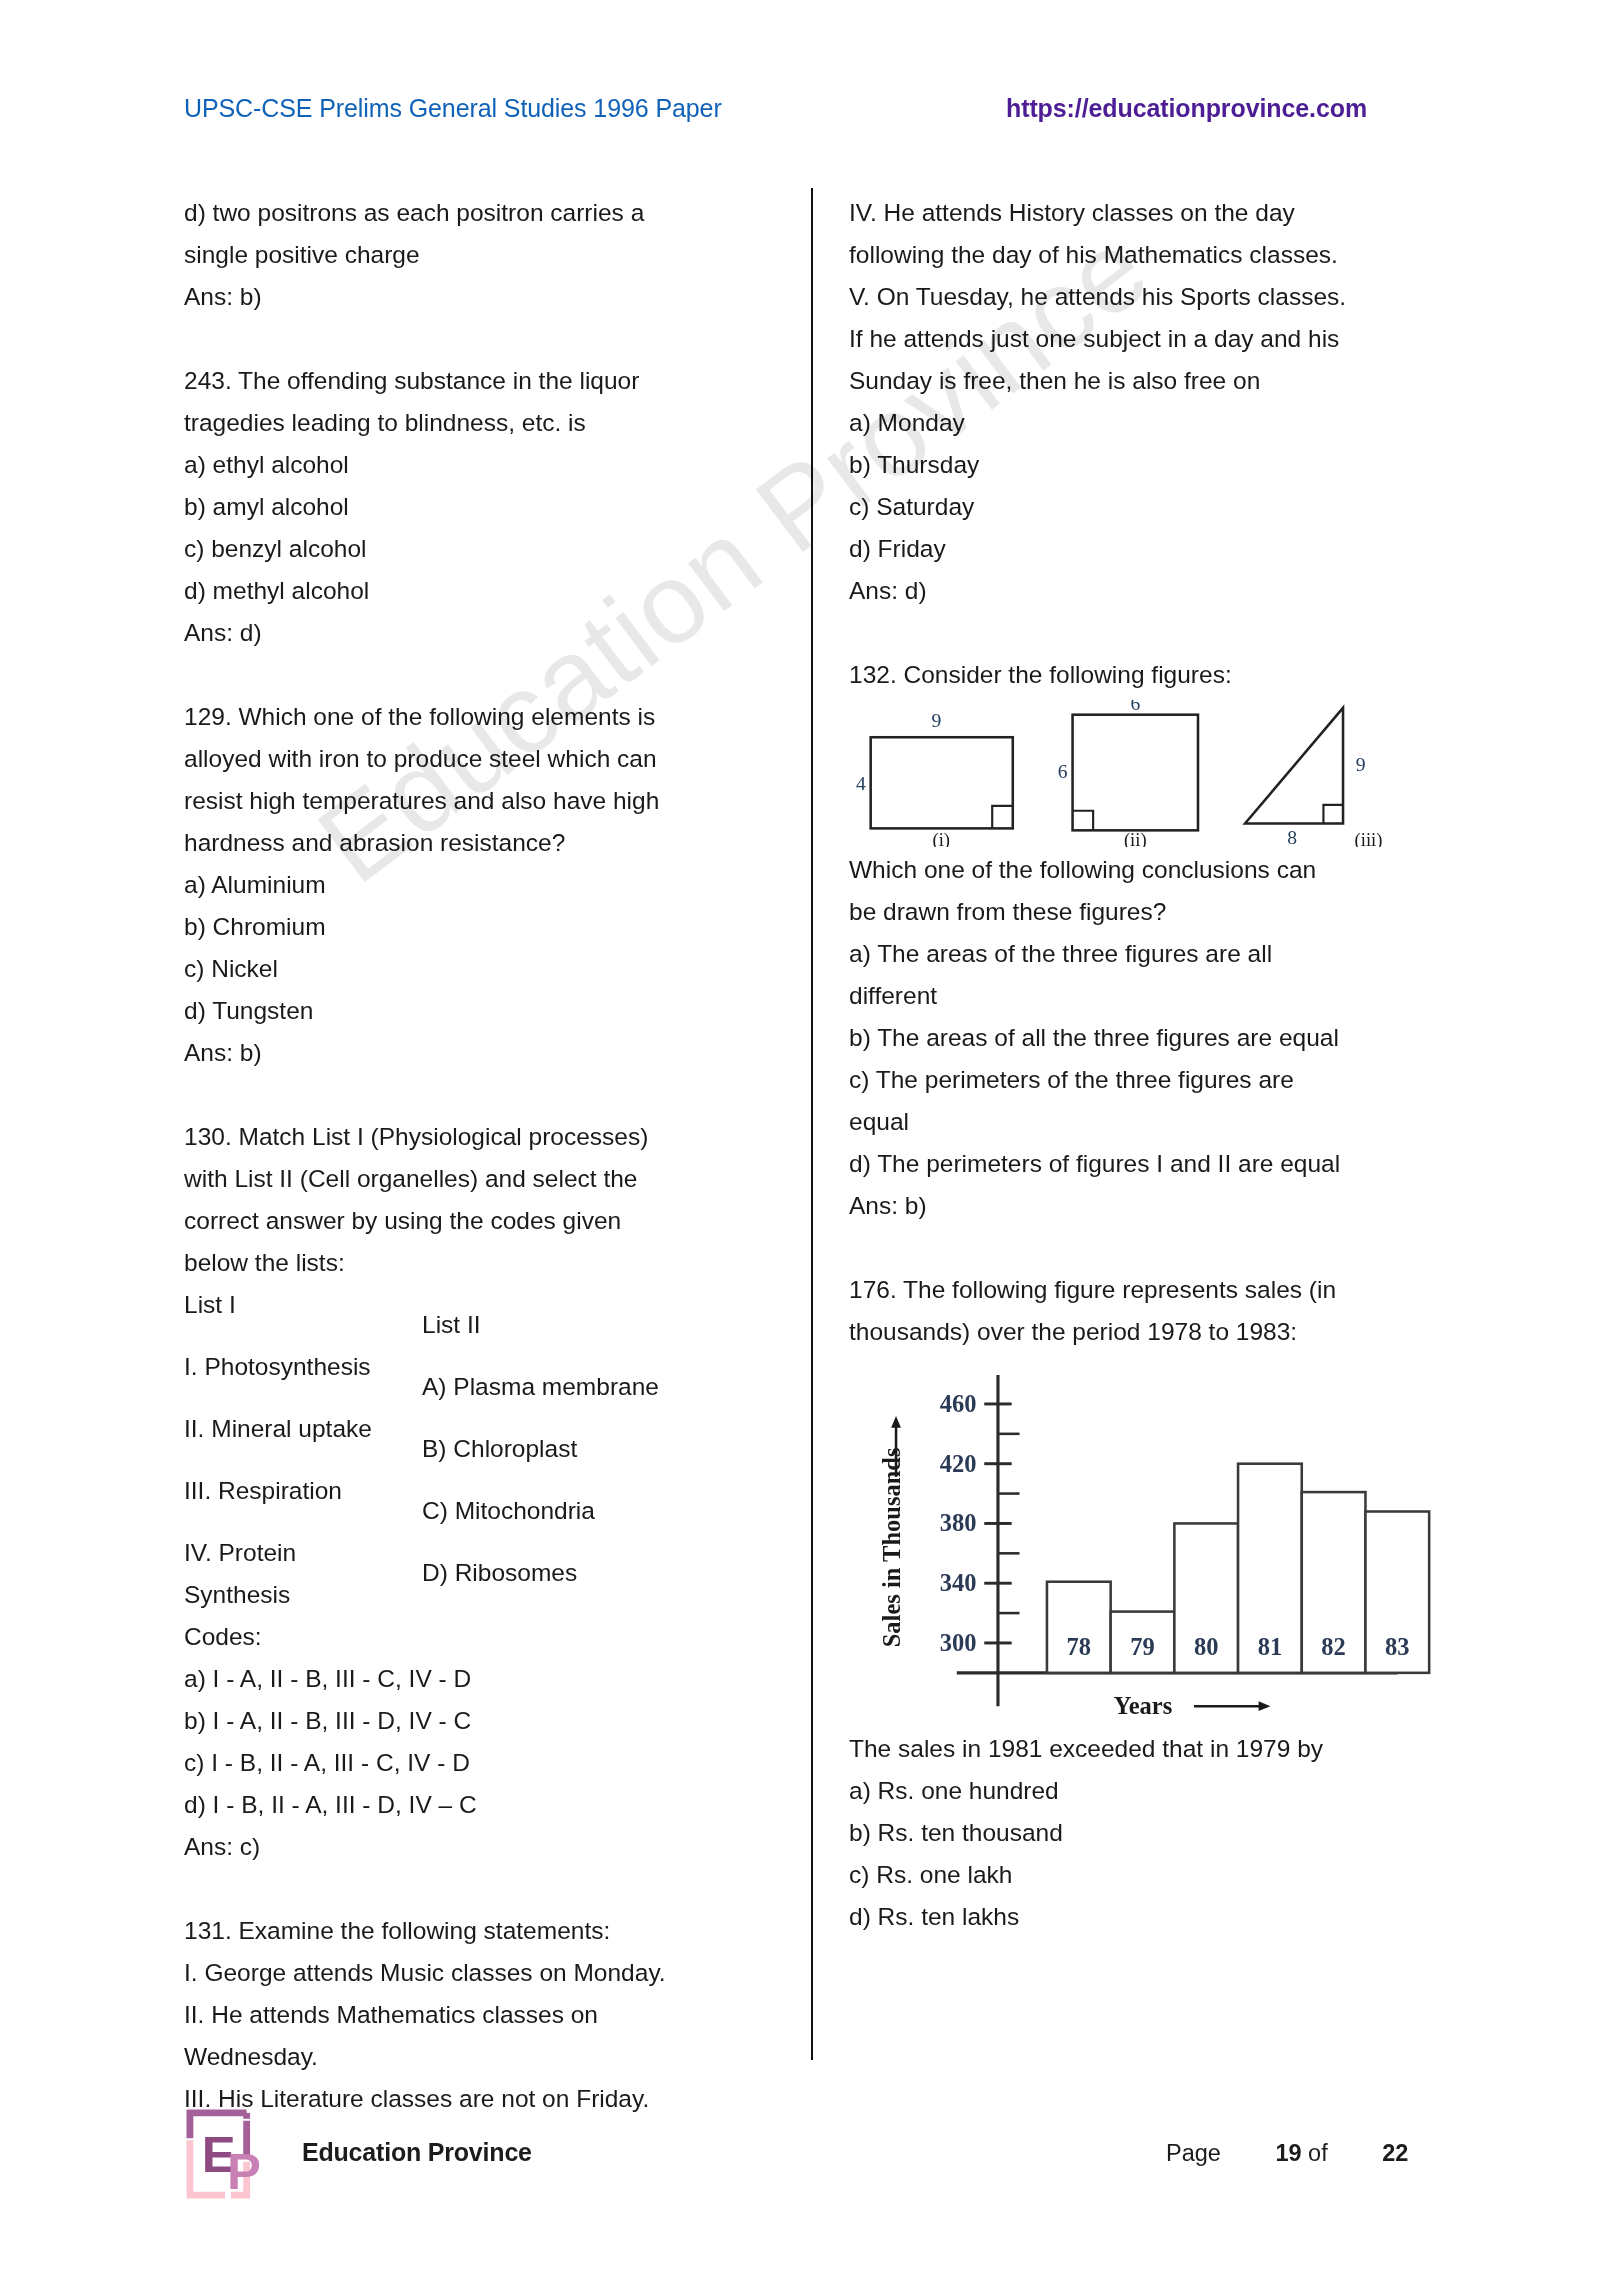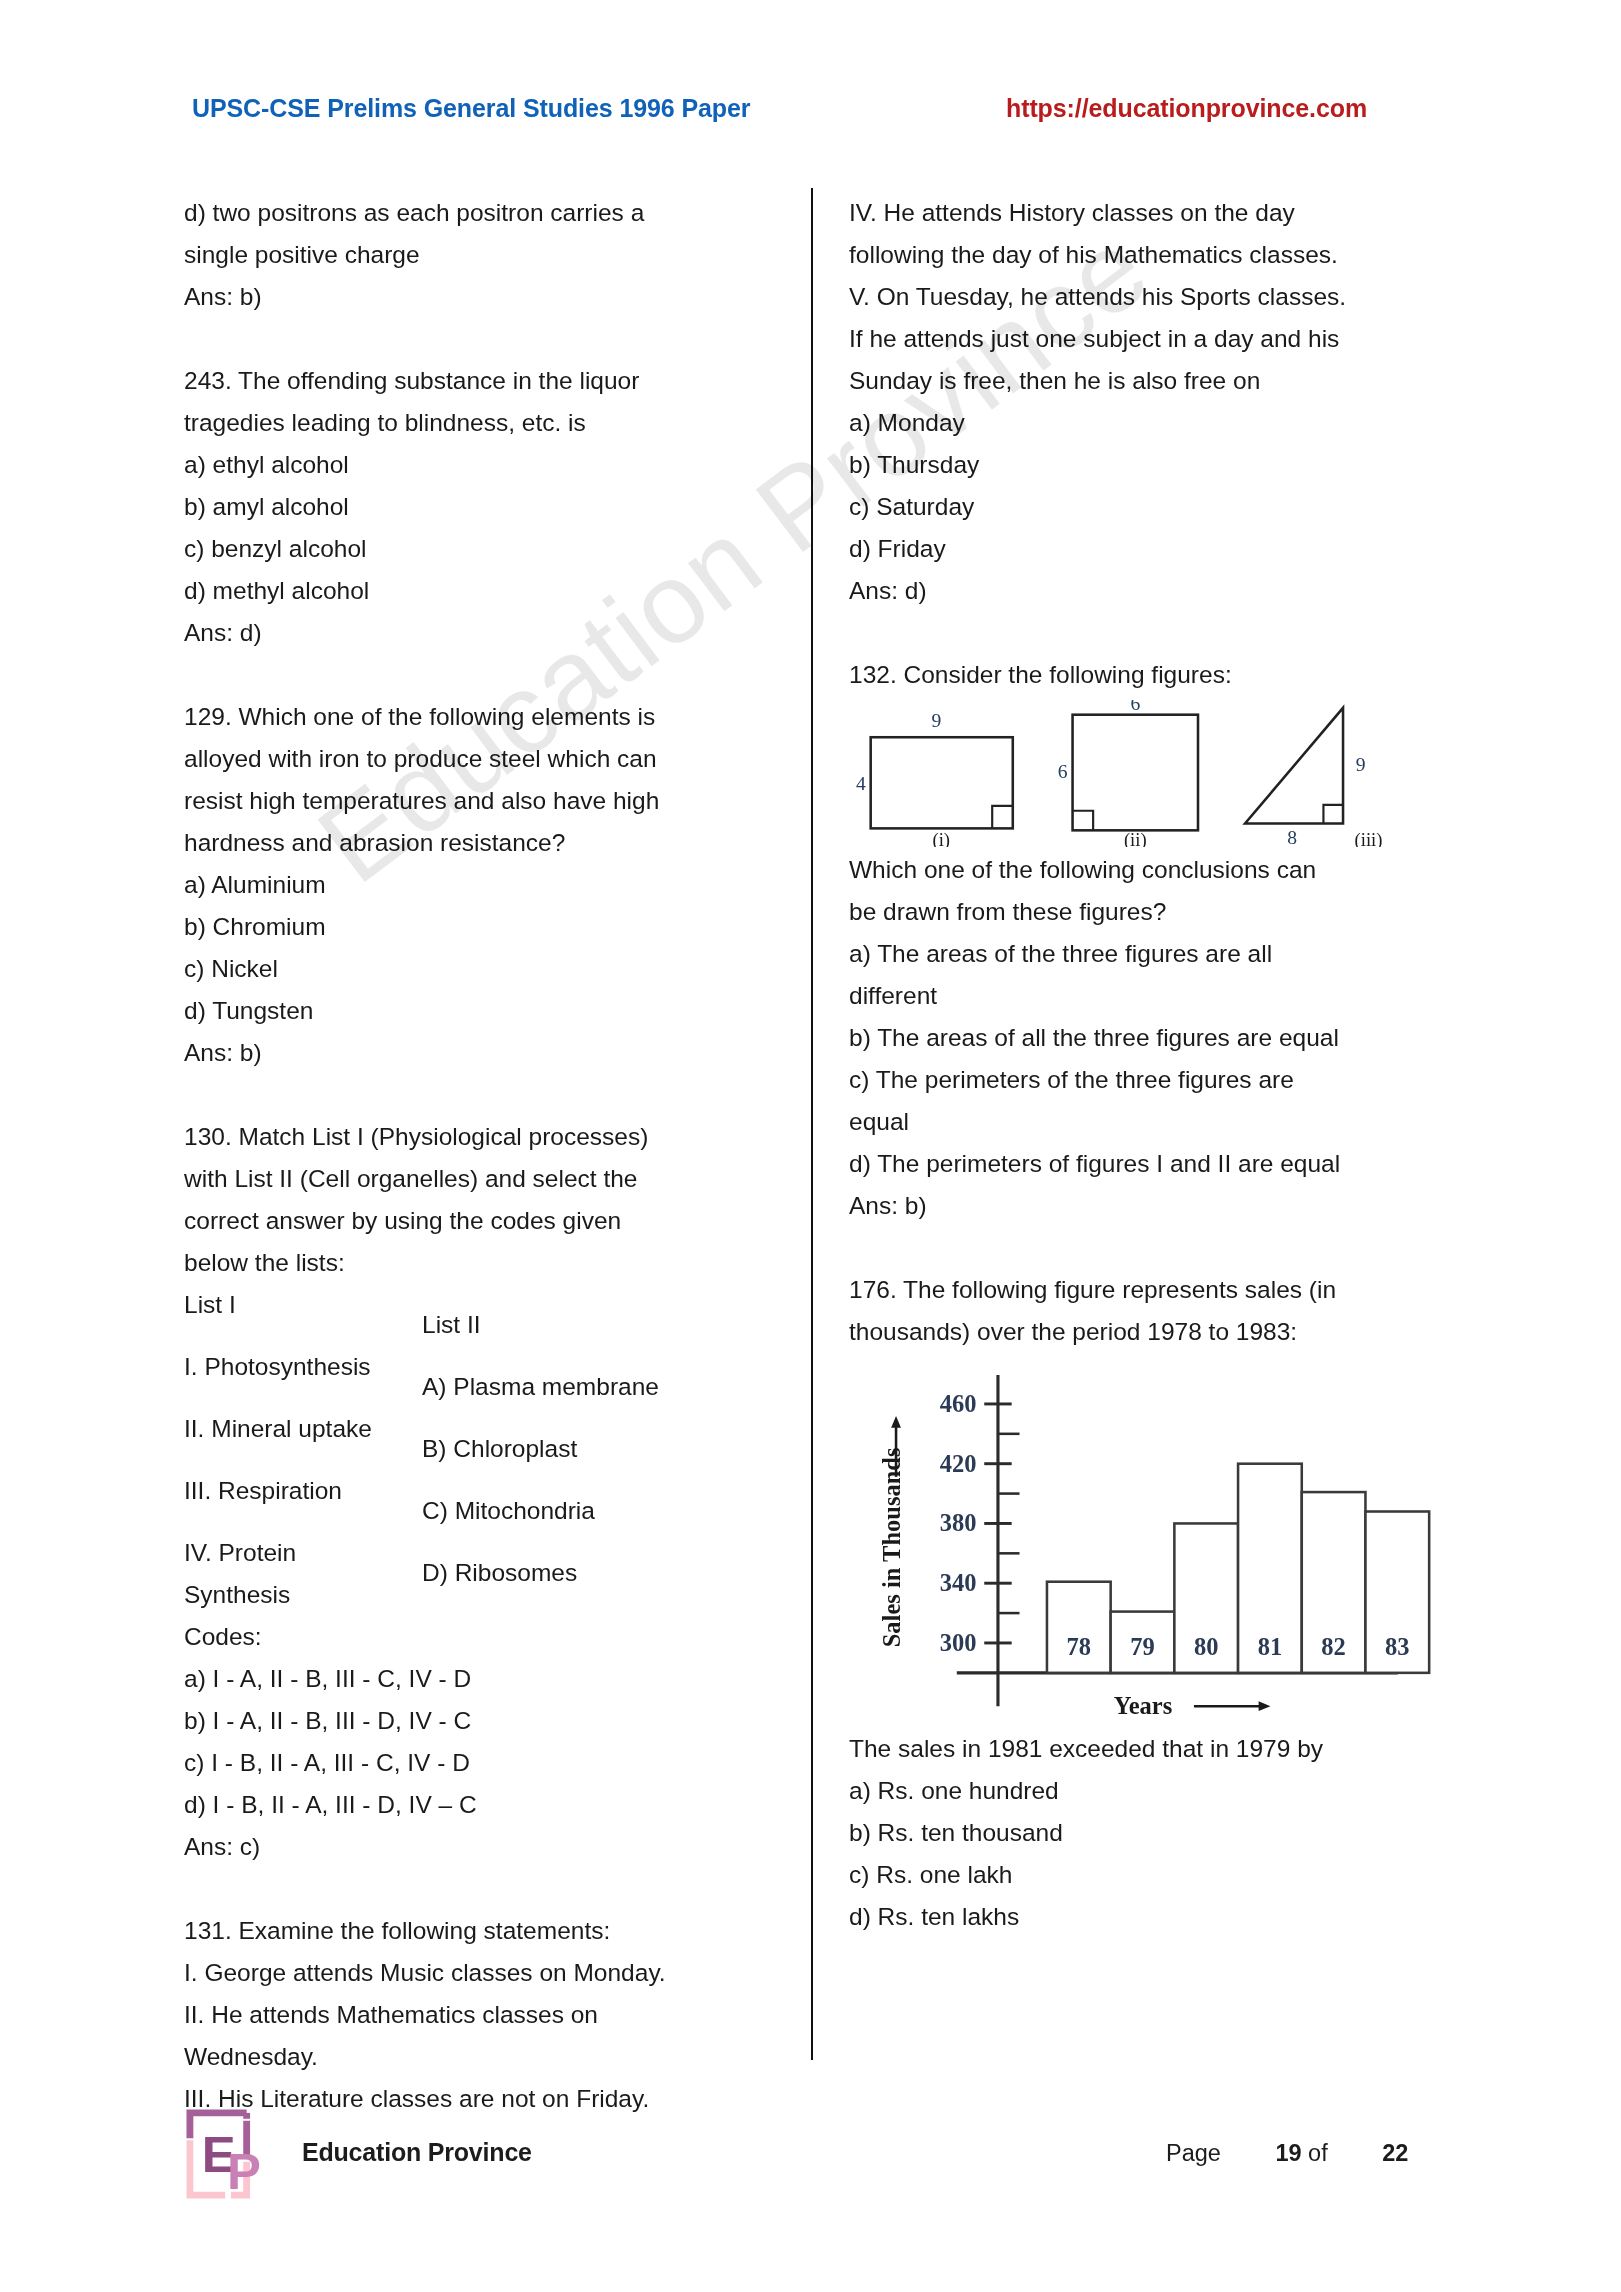--- a/index.html
+++ b/index.html
@@ -40,35 +40,35 @@
   .header {
     position: absolute;
     left: 0;
     top: 94px;
     width: 1621px;
     height: 45px;
     z-index: 10;
   }
   .header-title {
     position: absolute;
-    left: 192px;
+    left: 184px;
     top: 0;
     font-size: 25px;
-    font-weight: bold;
+    font-weight: normal;
     color: #1062b8;
     letter-spacing: -0.1px;
     white-space: nowrap;
   }
   .header-link {
     position: absolute;
     left: 1006px;
     top: 0;
     font-size: 25px;
     font-weight: bold;
-    color: #b91c1c;
+    color: #4c1d95;
     letter-spacing: -0.1px;
     white-space: nowrap;
   }
 
   
   .divider {
     position: absolute;
     left: 811px;
     top: 188px;
     width: 2px;

